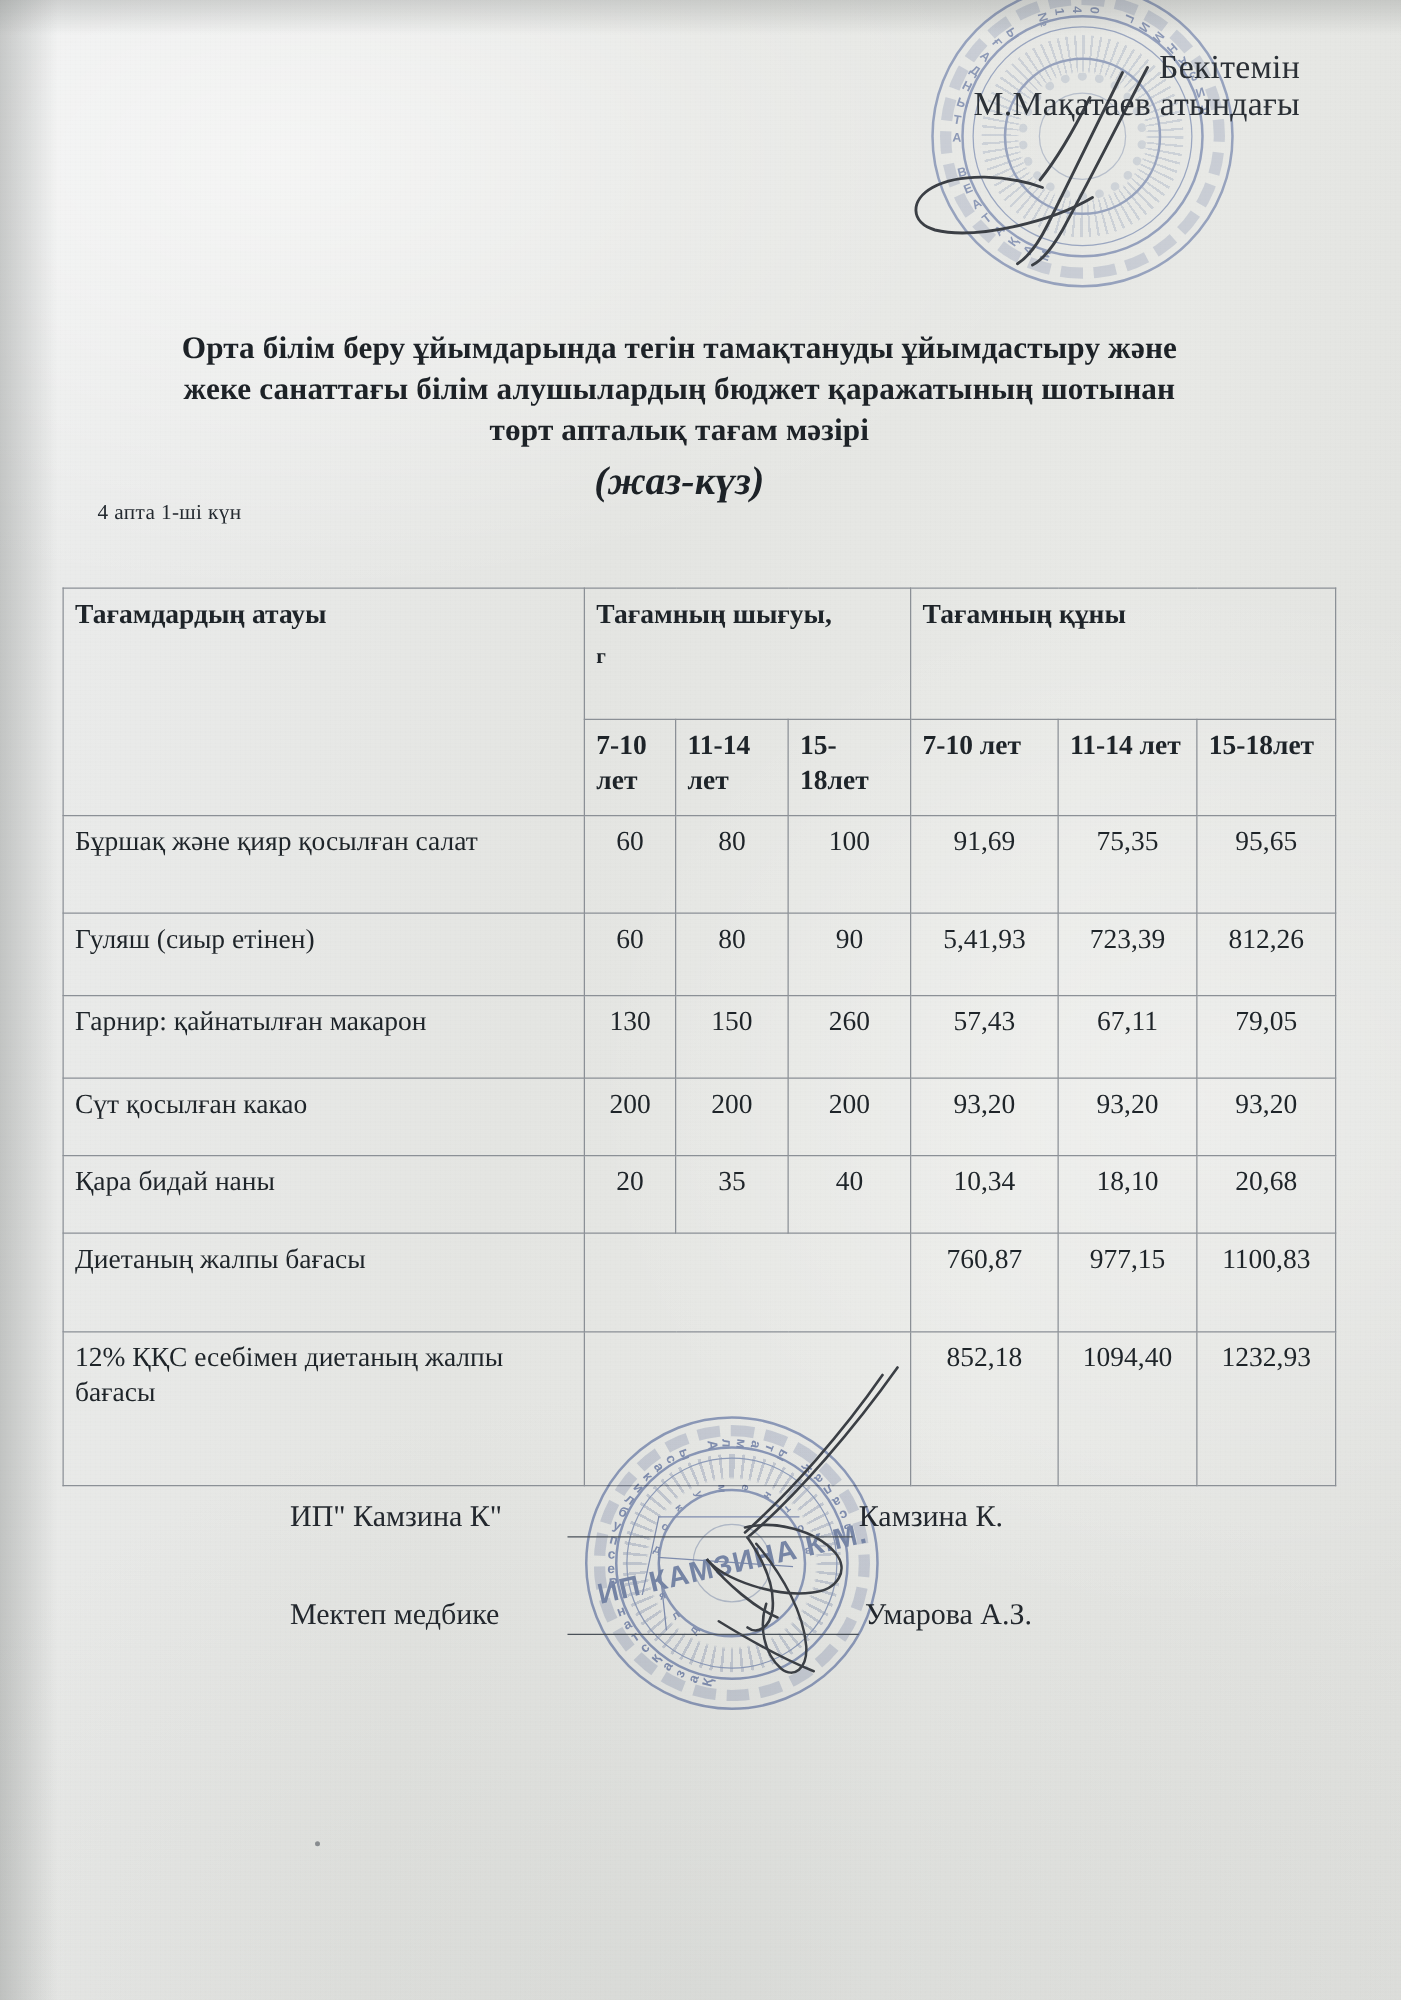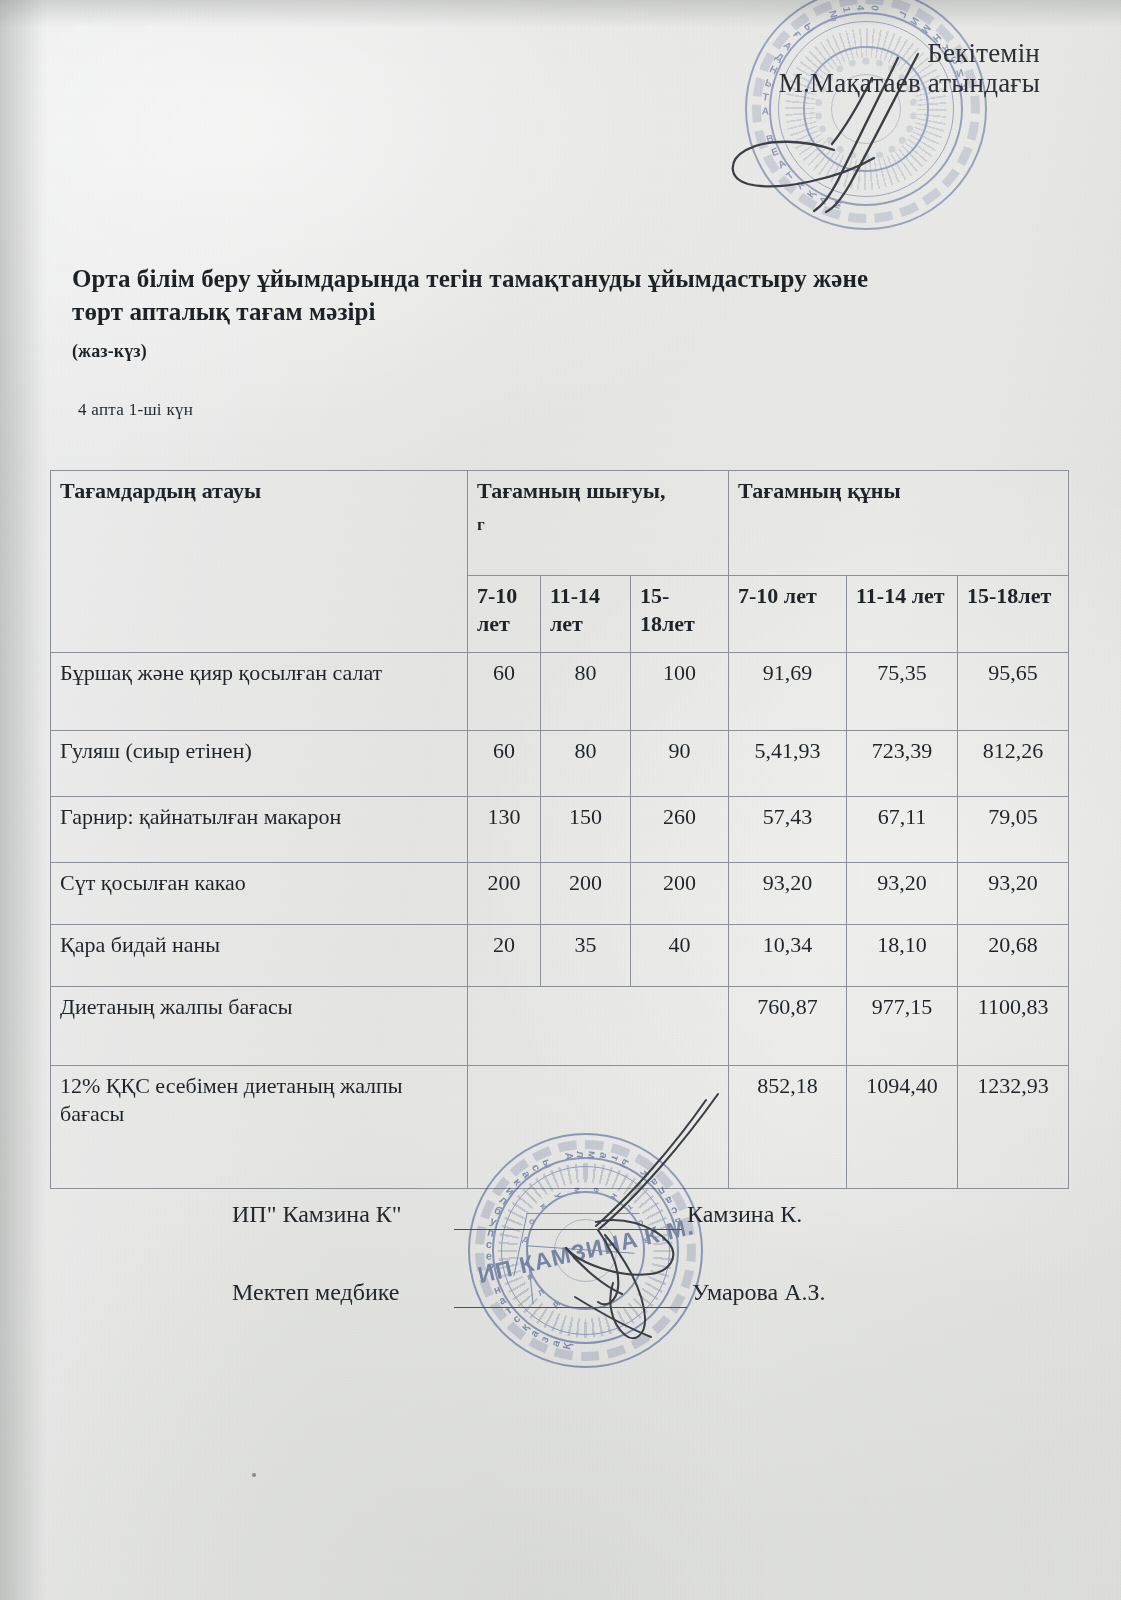--- a/index.html
+++ b/index.html
@@ -96,27 +96,27 @@
      mask-image:radial-gradient(circle, transparent 54%, #000 56%, #000 100%);}
 
   
   .sig{position:absolute;pointer-events:none;}
   .sig-top{left:722px;top:32px;}
   .sig-mid{left:470px;top:1090px;}
   .sig-bot{left:455px;top:1225px;}
 
   
   .doc-title{
-    position:absolute;left:72px;top:262px;width:975px;
-    text-align:left;
+    position:absolute;left:56px;top:262px;width:975px;
+    text-align:center;
     font-size:25px;font-weight:bold;line-height:33px;
     letter-spacing:.1px;
     color:#1d2227;
   }
-  .doc-title .sub{display:block;margin-top:7px;font-size:18px;}
+  .doc-title .sub{display:block;margin-top:7px;font-size:32px;font-style:italic;}
   .week-day{
     position:absolute;left:78px;top:400px;
     font-size:17px;color:#242a30;letter-spacing:.3px;
   }
 
   
   .tbl-wrap{position:absolute;left:50px;top:470px;width:1018px;}
   table.menu{
     border-collapse:collapse;
     width:1018px;
@@ -224,20 +224,21 @@
     </g>
   </svg>
 
   <div class="approval">
     <div>Бекітемін</div>
     <div>М.Мақатаев атындағы</div>
   </div>
 
   <div class="doc-title">
     <div>Орта білім беру ұйымдарында  тегін тамақтануды ұйымдастыру және</div>
+    <div>жеке  санаттағы  білім алушылардың  бюджет қаражатының шотынан</div>
     <div>төрт апталық тағам мәзірі</div>
     <span class="sub">(жаз-күз)</span>
   </div>
 
   <div class="week-day">4 апта 1-ші күн</div>
 
   <div class="tbl-wrap">
   <table class="menu">
     <colgroup>
       <col style="width:417px">

